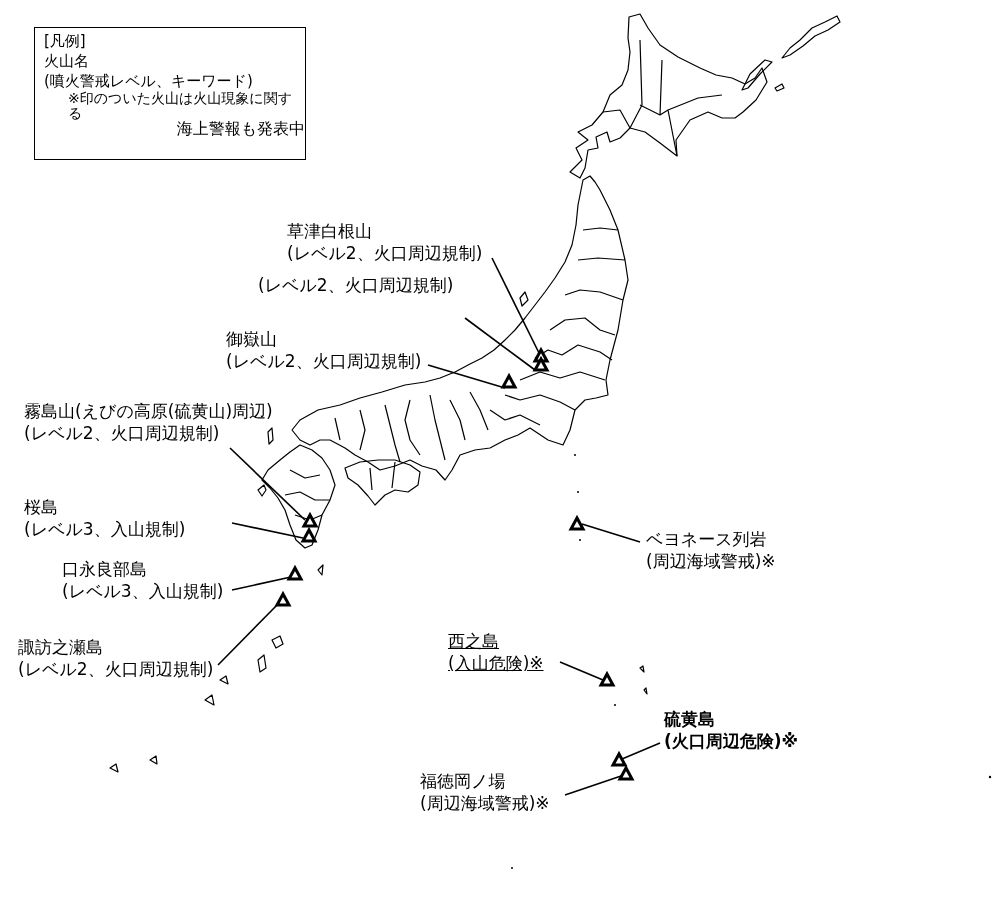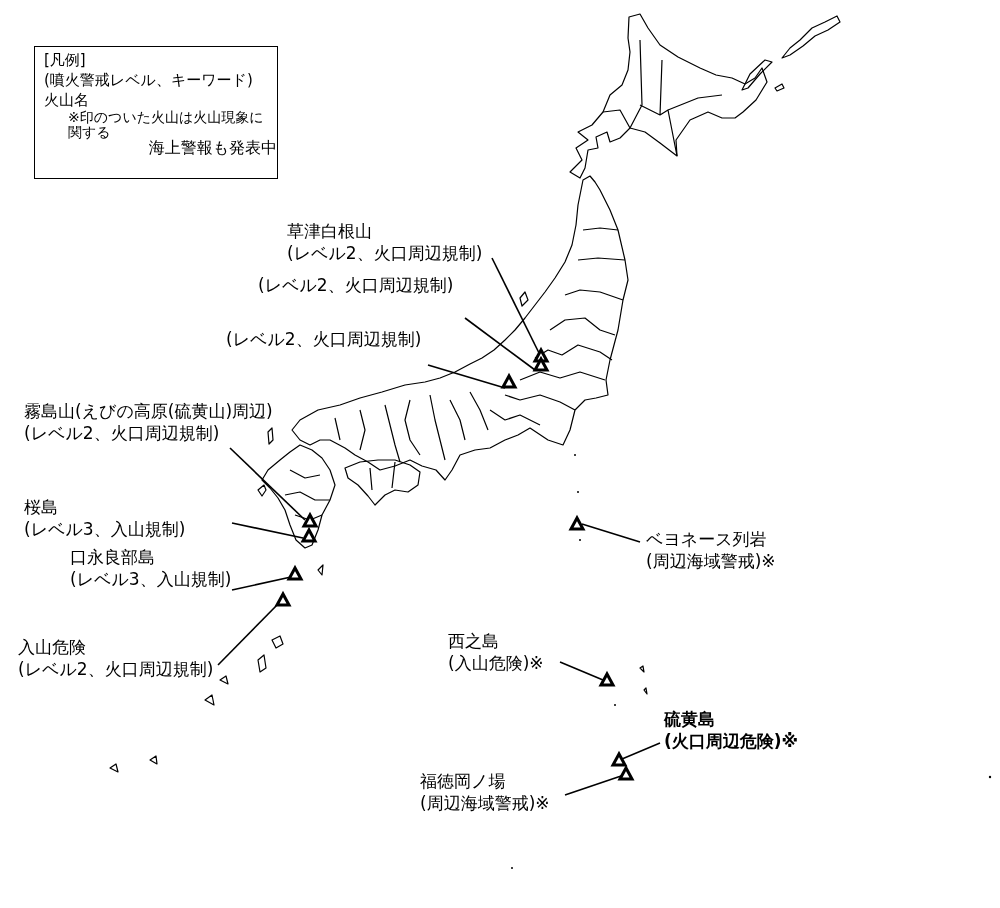--- a/index.html
+++ b/index.html
@@ -1,19 +1,19 @@
 <!DOCTYPE html>
 <html><head>
 <meta charset="utf-8">
 <style>
   html, body { margin:0; padding:0; background:#ffffff; }
   body { width:1000px; height:908px; position:relative; overflow:hidden;
          font-family:"DejaVu Sans","Liberation Sans",sans-serif; color:#000; }
   #map { position:absolute; left:0; top:0; width:1000px; height:908px; }
-  .legend { position:absolute; left:34px; top:46px; width:244px; height:133px;
+  .legend { position:absolute; left:34px; top:27px; width:272px; height:133px;
             border:1.5px solid #000; box-sizing:border-box; padding:3px 0 0 9px;
             font-size:15px; line-height:20px; background:#fff; }
   .legend .note { font-size:14px; line-height:15px;margin-left:24px; }
   .legend .note2 { padding-left:12px; font-size:16px; line-height:15px;text-align:right; }
   .vlabel { position:absolute; font-size:17px; line-height:22px; white-space:nowrap; }
 </style>
 </head>
 <body>
 
 <svg id="map" viewBox="0 0 1000 908" xmlns="http://www.w3.org/2000/svg">
@@ -84,57 +84,58 @@
     <polygon points="283,594 277,605 289,605"></polygon>
     <polygon points="577,518 571,529 583,529"></polygon>
     <polygon points="607,674 601,685 613,685"></polygon>
     <polygon points="619,754 613,765 625,765"></polygon>
     <polygon points="626,768 620,779 632,779"></polygon>
   </g>
 </svg>
 
 <div class="legend">
   <div>[凡例]</div>
+  <div>火山名</div>
   <div>(噴火警戒レベル、キーワード)</div>
-  <div>火山名</div>
   <div class="note">※印のついた火山は火山現象に関する</div>
   <div class="note2">海上警報も発表中</div>
 </div>
 
 <div class="vlabel" style="left:287px;top:220px;">
   <div>草津白根山</div>
   <div>(レベル2、火口周辺規制)</div>
 </div>
 <div class="vlabel" style="left:258px;top:274px;">
   <div>(レベル2、火口周辺規制)</div>
 </div>
 <div class="vlabel" style="left:226px;top:328px;">
+  <div>御嶽山</div>
   <div>(レベル2、火口周辺規制)</div>
 </div>
 <div class="vlabel" style="left:24px;top:400px;">
   <div>霧島山(えびの高原(硫黄山)周辺)</div>
   <div>(レベル2、火口周辺規制)</div>
 </div>
 <div class="vlabel" style="left:24px;top:496px;">
   <div>桜島</div>
   <div>(レベル3、入山規制)</div>
 </div>
-<div class="vlabel" style="left:62px;top:546px;margin-left:8px;">
+<div class="vlabel" style="left:62px;top:558px;">
   <div>口永良部島</div>
   <div>(レベル3、入山規制)</div>
 </div>
 <div class="vlabel" style="left:18px;top:636px;">
-  <div>入山危険</div>
+  <div>諏訪之瀬島</div>
   <div>(レベル2、火口周辺規制)</div>
 </div>
 <div class="vlabel" style="left:646px;top:528px;">
   <div>ベヨネース列岩</div>
   <div>(周辺海域警戒)※</div>
 </div>
-<div class="vlabel" style="left:448px;top:630px;">
+<div class="vlabel" style="left:448px;top:630px;text-decoration:underline;">
   <div>西之島</div>
   <div>(入山危険)※</div>
 </div>
 <div class="vlabel" style="left:664px;top:708px;font-weight:bold;">
   <div>硫黄島</div>
   <div>(火口周辺危険)※</div>
 </div>
 <div class="vlabel" style="left:420px;top:770px;">
   <div>福徳岡ノ場</div>
   <div>(周辺海域警戒)※</div>

